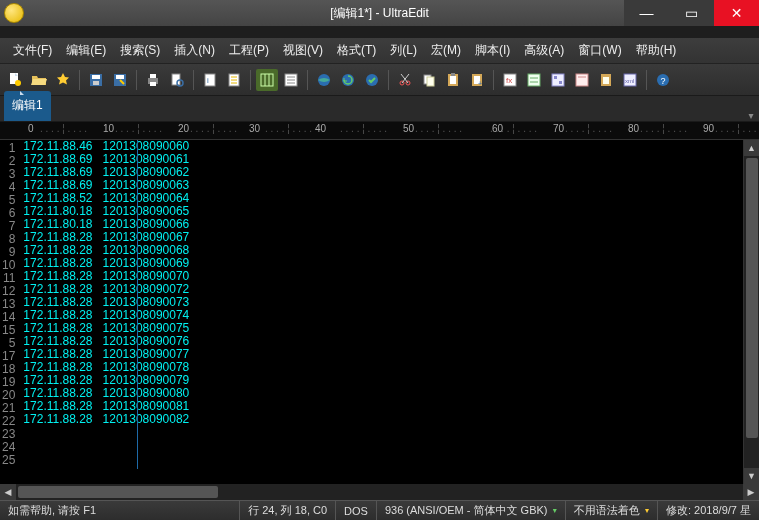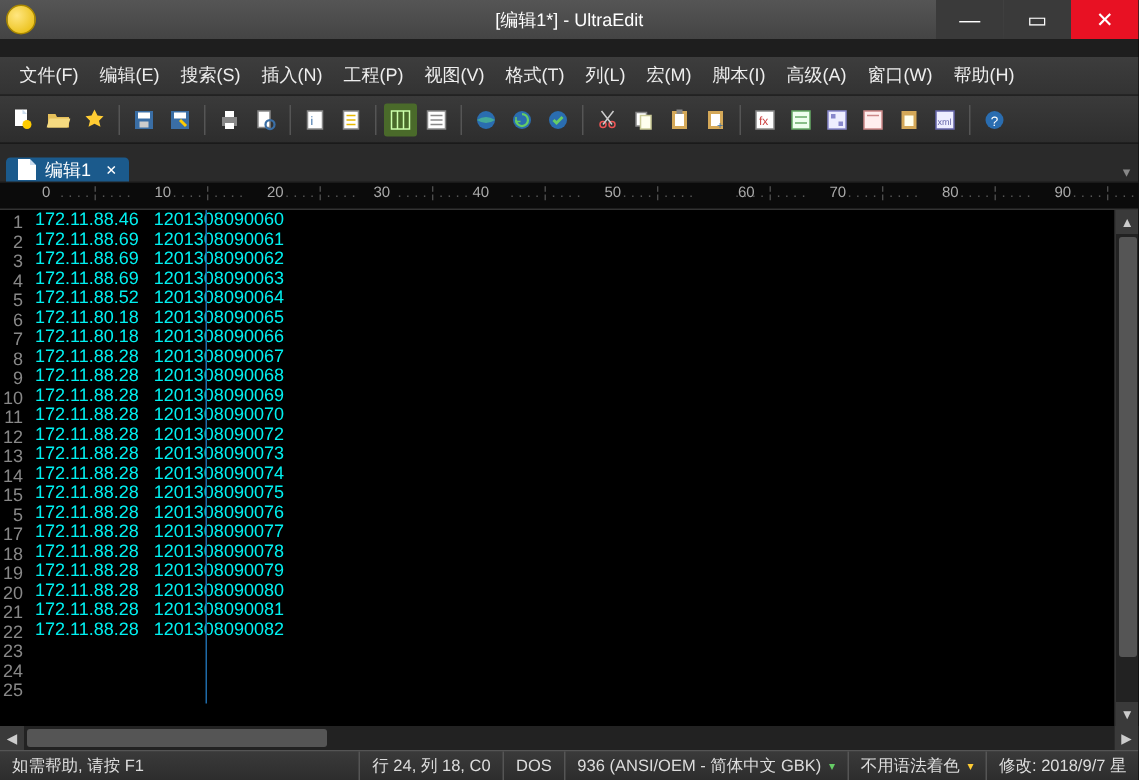--- a/index.html
+++ b/index.html
@@ -16,21 +16,21 @@
 .menubar { height: 26px; background: linear-gradient(#3d3d3d,#333); display: flex; align-items: center; padding: 0 6px; font-size: 12px; color: #eee; border-bottom: 1px solid #222; margin-top: 12px; }
 .menubar .item { padding: 3px 7px; cursor: pointer; }
 
 .toolbar { height: 32px; background: linear-gradient(#3a3a3a,#2d2d2d); display: flex; align-items: center; padding: 2px 4px; border-bottom: 1px solid #1a1a1a; gap: 2px; }
 .toolbar .sep { width: 1px; height: 20px; background: #555; margin: 0 3px; }
 .tbtn { width: 22px; height: 22px; display: flex; align-items: center; justify-content: center; border-radius: 2px; cursor: pointer; }
 .tbtn svg { width: 16px; height: 16px; }
 .tbtn.active { background: #4a6a2a; }
 
 .tabbar { height: 26px; background: #2a2a2a; display: flex; align-items: flex-end; border-bottom: 1px solid #1a1a1a; padding-left: 4px; }
-.tab { height: 16px; background: #1b5a8c; color: #fff; font-size: 12px; display: flex; align-items: center; padding: 0 8px; border-radius: 3px 3px 0 0; margin-right: 2px; cursor: pointer; gap: 6px; }
+.tab { height: 30px; background: #1b5a8c; color: #fff; font-size: 12px; display: flex; padding: 0 8px; border-radius: 3px 3px 0 0; margin-right: 2px; cursor: pointer; gap: 6px; flex-direction: column; }
 .tab .doc-ico { width: 12px; height: 14px; background: #fff; position: relative; }
 .tab .doc-ico::after { content: ""; position: absolute; top: 0; right: 0; border-left: 4px solid #cde; border-top: 4px solid #1b5a8c; }
 .tab .x { margin-left: 4px; font-size: 12px; }
 .tab-right { margin-left: auto; width: 16px; color: #888; text-align: center; font-size: 10px; }
 
 .ruler { height: 18px; background: #0b0b0b; color: #aaa; font-size: 10px; font-family: Consolas, monospace; position: relative; overflow: hidden; border-bottom: 1px solid #333; padding-left: 28px; }
 .ruler .rtxt { position: absolute; top: 1px; }
 
 .editor-wrap { flex: 1; display: flex; background: #000; overflow: hidden; position: relative; }
 .editor-main { flex: 1; overflow: auto; position: relative; }

